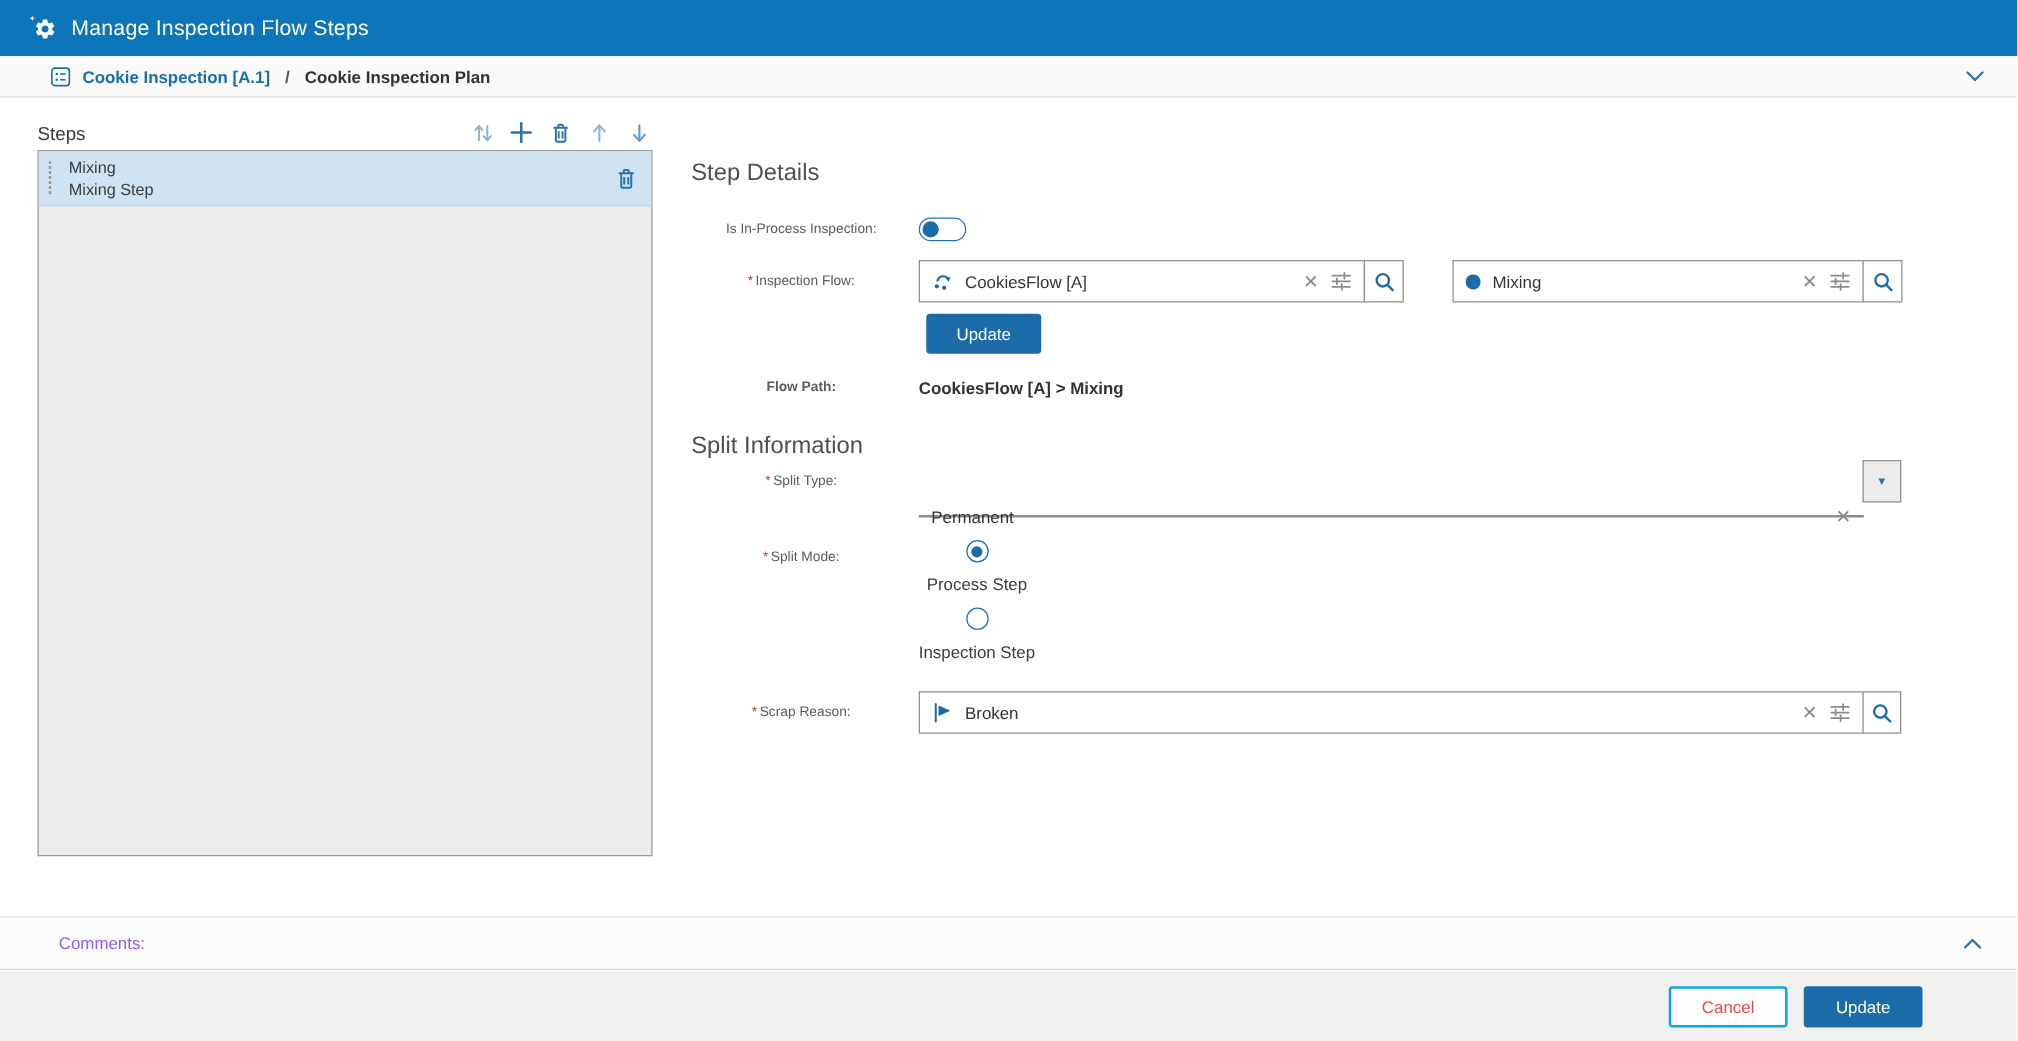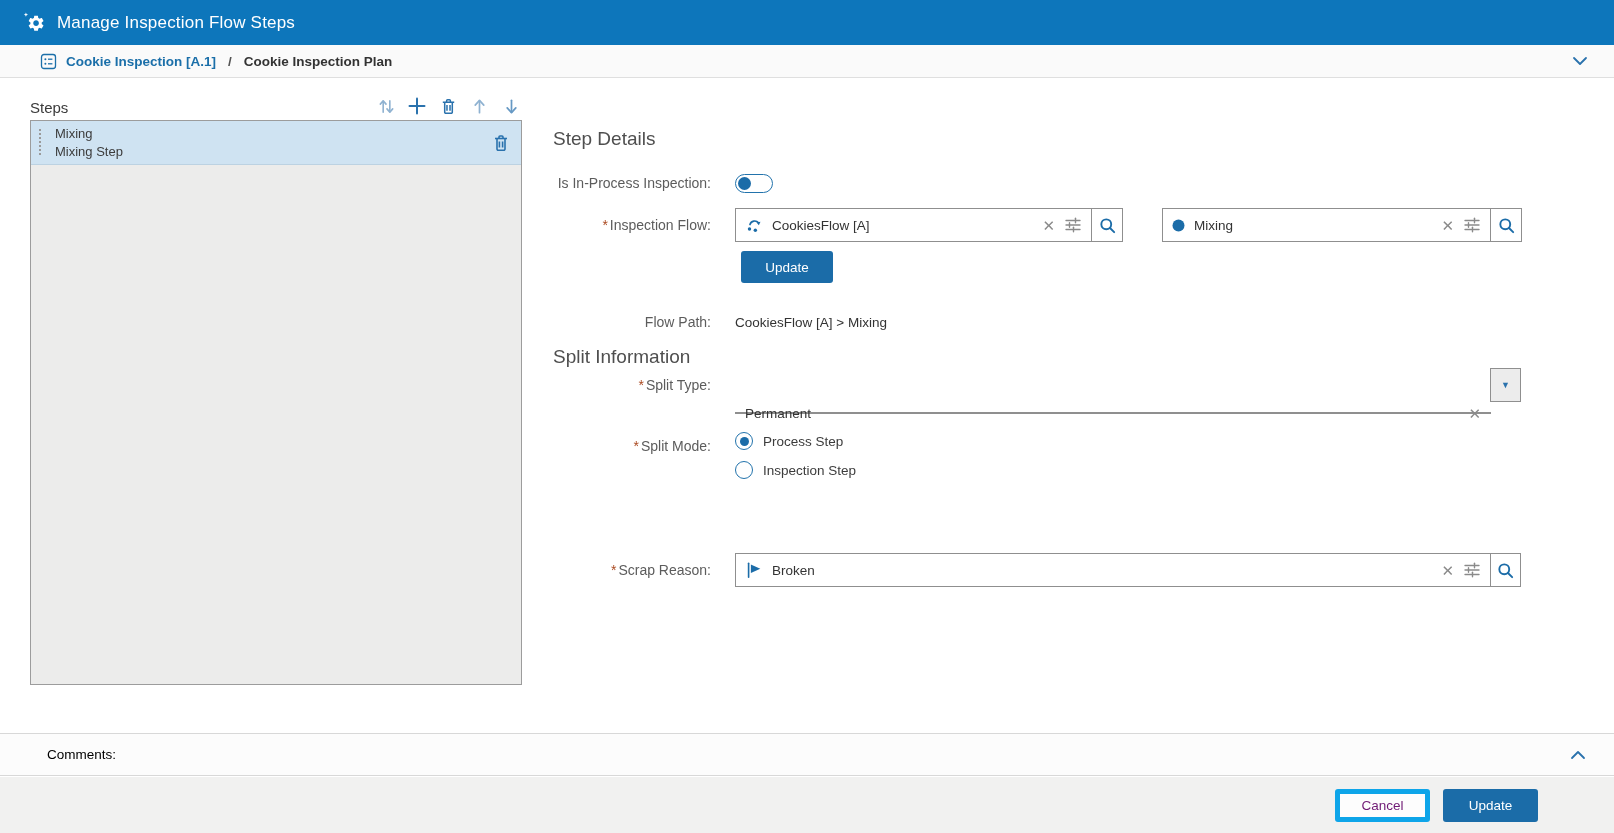--- a/index.html
+++ b/index.html
@@ -30,56 +30,56 @@
   .step-item { height:44px; background:#cfe3f2; border-bottom:1px solid #bcd2e2;
                display:flex; align-items:center; cursor:pointer; }
   .drag-handle { width:2px; height:28px; margin:0 0 0 8px; cursor:grab;
                  background:repeating-linear-gradient(to bottom,#9a9a9a 0 2px,transparent 2px 4px); }
   .step-text { margin-left:14px; font-size:13px; color:#3c3c3c; line-height:18px; }
   .step-item .row-trash { margin-left:auto; margin-right:10px; cursor:pointer; display:flex; }
 
   
   .section-title { position:absolute; left:553px; font-size:19px; color:#4f4f4f; }
   .frow { position:absolute; left:553px; display:flex; align-items:center; }
-  .flabel { width:182px; flex-shrink:0; padding-right:24px; text-align:right; font-size:14px;
+  .flabel { width:182px; flex-shrink:0; padding-right:6px; text-align:center; font-size:11px;
             color:#5c5c5c; line-height:17px; }
   .req { color:#ab4a21; margin-right:2px; }
   .combo { display:flex; align-items:stretch; height:34px; }
   .box { border:1px solid #8f8f8f; background:#fff; display:flex; align-items:center;
          padding:0 9px; gap:9px; font-size:13.5px; color:#333; }
   .box .spacer { flex:1; }
   .seg { width:32px; margin-left:-1px; border:1px solid #8f8f8f; display:flex;
          align-items:center; justify-content:center; background:#fff; cursor:pointer; }
   .seg.gray { background:#ececec; }
   .clear-x { color:#8a8a8a; font-size:15px; line-height:1; cursor:pointer; }
   .dd-arrow { color:#2a72ad; font-size:9px; }
   .btn { border:none; border-radius:3px; background:#1b6ca8; color:#fff; font-size:13.5px;
          font-family:inherit; cursor:pointer; }
-  .btn.secondary { background:#fdfdfd; border:5px solid #0ea5e9; color:#701a75; }
+  .btn.secondary { background:#fdfdfd; border:2px solid #0ea5e9; color:#ef4444; }
   .browse-btn { position:absolute; left:741px; top:251px; width:92px; height:32px; }
   .value-text { font-size:13.5px; color:#333; }
 
   .toggle { width:38px; height:19px; border-radius:10px; position:relative; display:inline-block; cursor:pointer; }
   .toggle.off { background:#fff; border:1px solid #2273ac; }
   .toggle.off .knob { position:absolute; left:2px; top:2px; width:13px; height:13px; border-radius:50%; background:#1b6ca8; }
   .toggle.on { background:#1b6ca8; }
   .toggle.on .knob { position:absolute; right:3px; top:3px; width:13px; height:13px; border-radius:50%; background:#ddebf5; }
 
   .radio-group { display:flex; flex-direction:column; gap:11px; }
-  .radio-opt { display:flex; align-items:center; gap:10px; cursor:pointer; }
+  .radio-opt { display:flex; align-items:center; gap:10px; cursor:pointer;flex-direction:column; }
   .radio { width:18px; height:18px; border:1.5px solid #2273ac; border-radius:50%; background:#fff;
            display:inline-flex; align-items:center; justify-content:center; flex-shrink:0; }
   .radio.checked::after { content:""; width:9px; height:9px; border-radius:50%; background:#1b6ca8; }
   .radio-opt span.opt-label { font-size:13.5px; color:#3c3c3c; }
 
   
   .comments-bar { position:absolute; left:0; right:0; top:733px; height:43px; background:#fcfcfc;
                   border-top:1px solid #d8d8d8; border-bottom:1px solid #d8d8d8;
                   display:flex; align-items:center; padding:0 26px 0 47px; }
-  .comments-bar .clabel { font-size:13.5px; color:#000000; }
+  .comments-bar .clabel { font-size:13.5px; color:#8b5cf6; }
   .comments-bar .collapse { margin-left:auto; cursor:pointer; display:flex; }
   .footerbar { position:absolute; left:0; right:0; top:777px; bottom:0; background:#f1f1f0;
                display:flex; align-items:center; justify-content:flex-end; gap:13px; padding-right:76px; }
   .footerbar .btn { width:95px; height:33px; }
 </style>
 </head>
 <body>
 
 <div class="app">
 
@@ -238,21 +238,21 @@
         <svg width="19" height="19" viewBox="0 0 20 20" fill="none" stroke="#1b6ca8" stroke-width="2" stroke-linecap="round">
           <circle cx="8.7" cy="8.7" r="5.2"></circle>
             <line x1="12.6" y1="12.6" x2="17" y2="17"></line>
         </svg>
       </span>
     </div>
   </div>
 
   <button class="btn browse-btn">Update</button>
 
-  <div class="frow" style="top:308px; height:28px;">
+  <div class="frow" style="top:296px; height:28px;font-weight:bold;">
     <div class="flabel"><span>Flow Path:</span></div>
     <span class="value-text">CookiesFlow [A] &gt; Mixing</span>
   </div>
 
   <div class="section-title" style="top:346px;">Split Information</div>
 
   <div class="frow" style="top:368px; height:34px;">
     <div class="flabel"><span class="req">*</span><span>Split Type:</span></div>
     <div class="combo">
       <div class="box" style="width:756px;margin-top:44px;">

